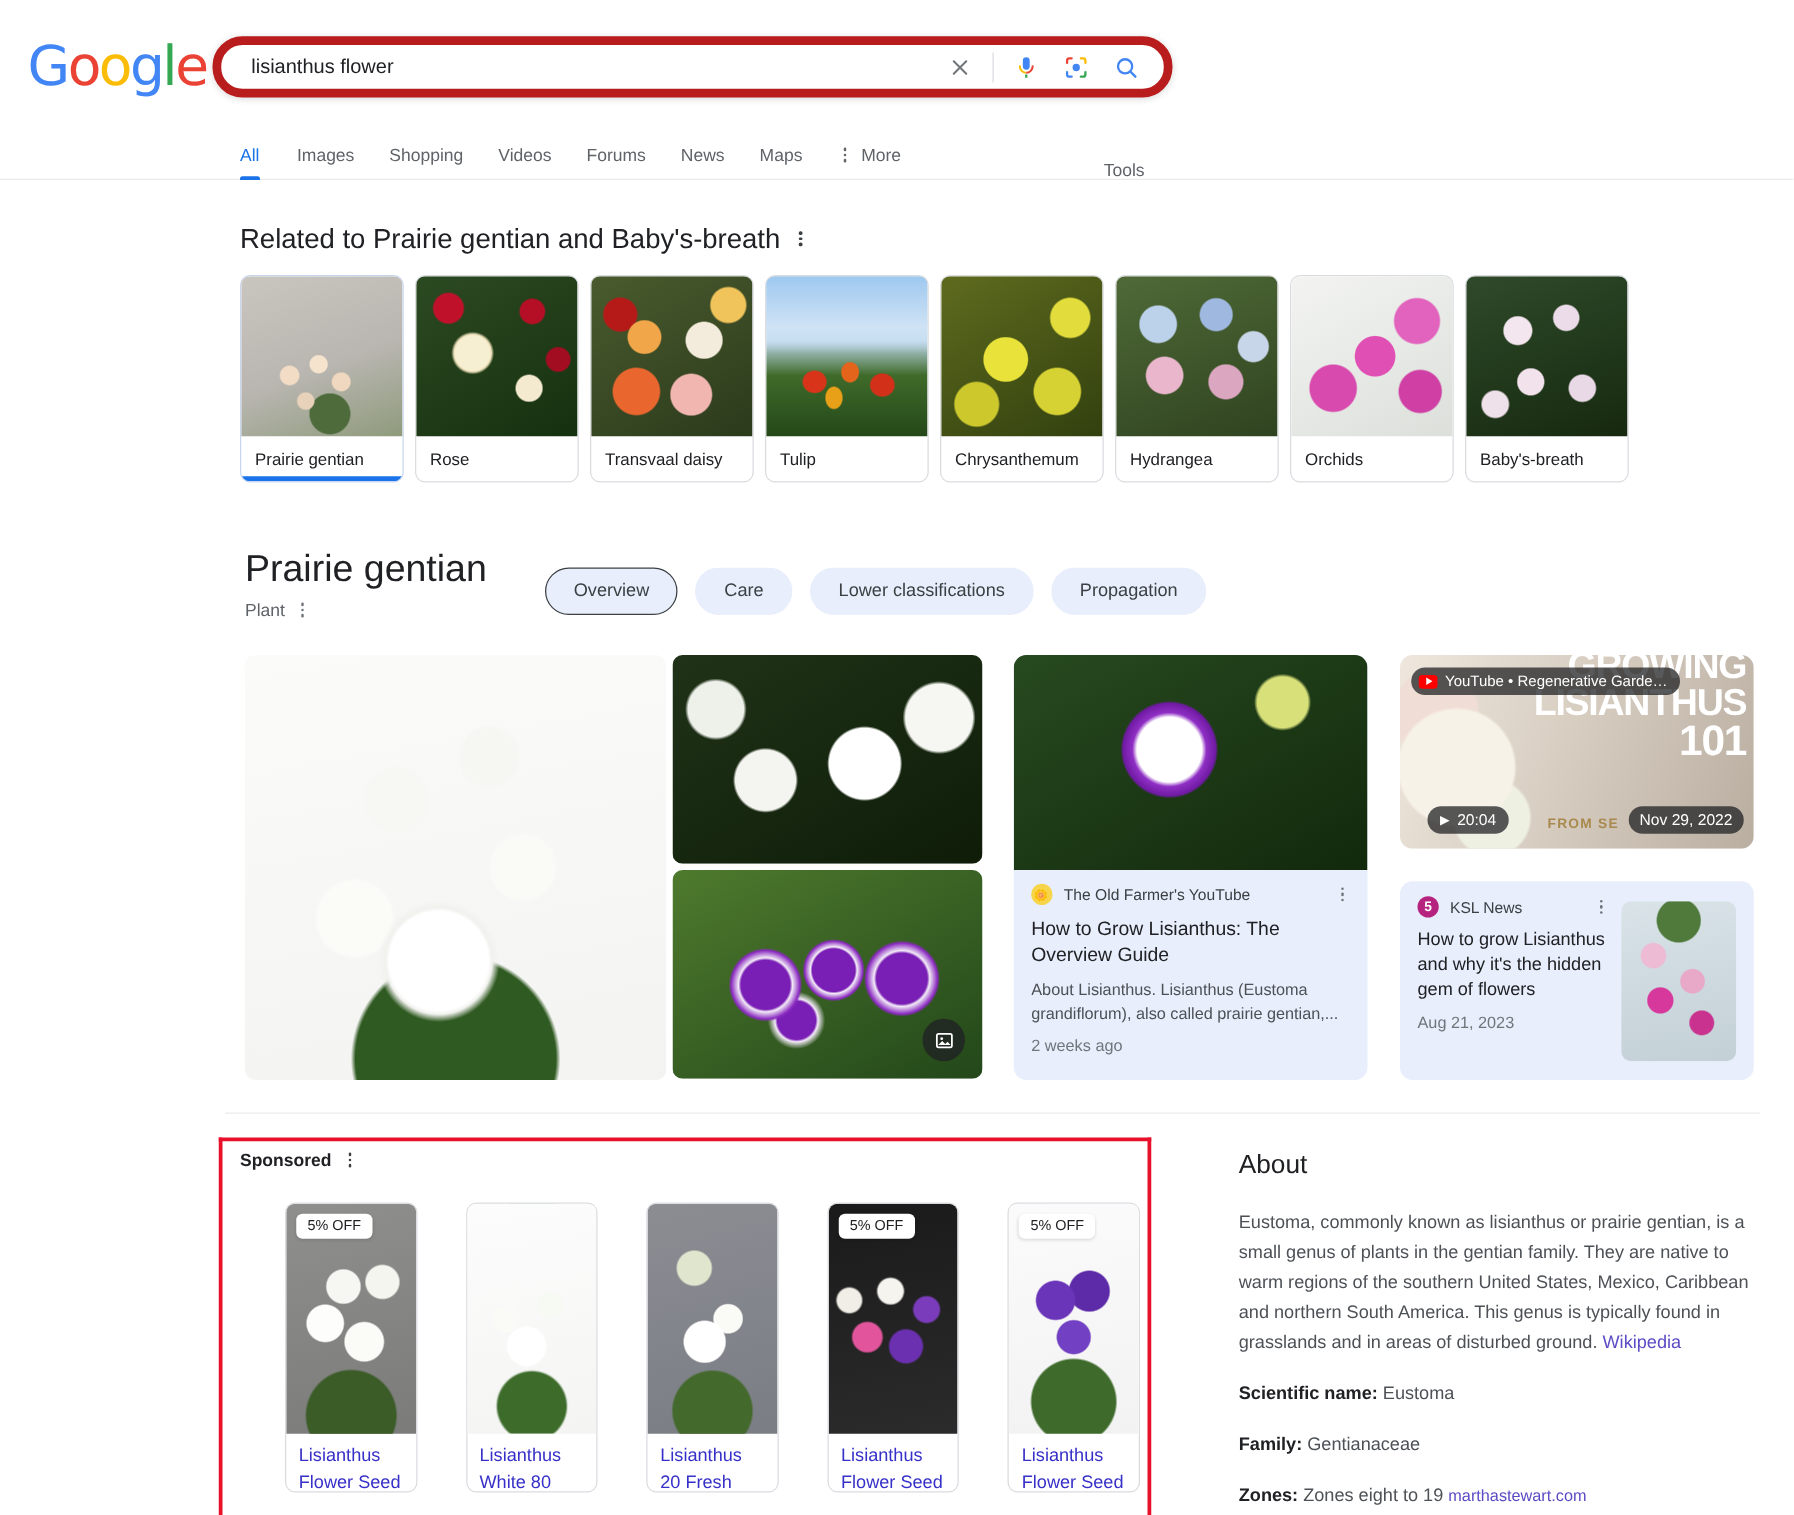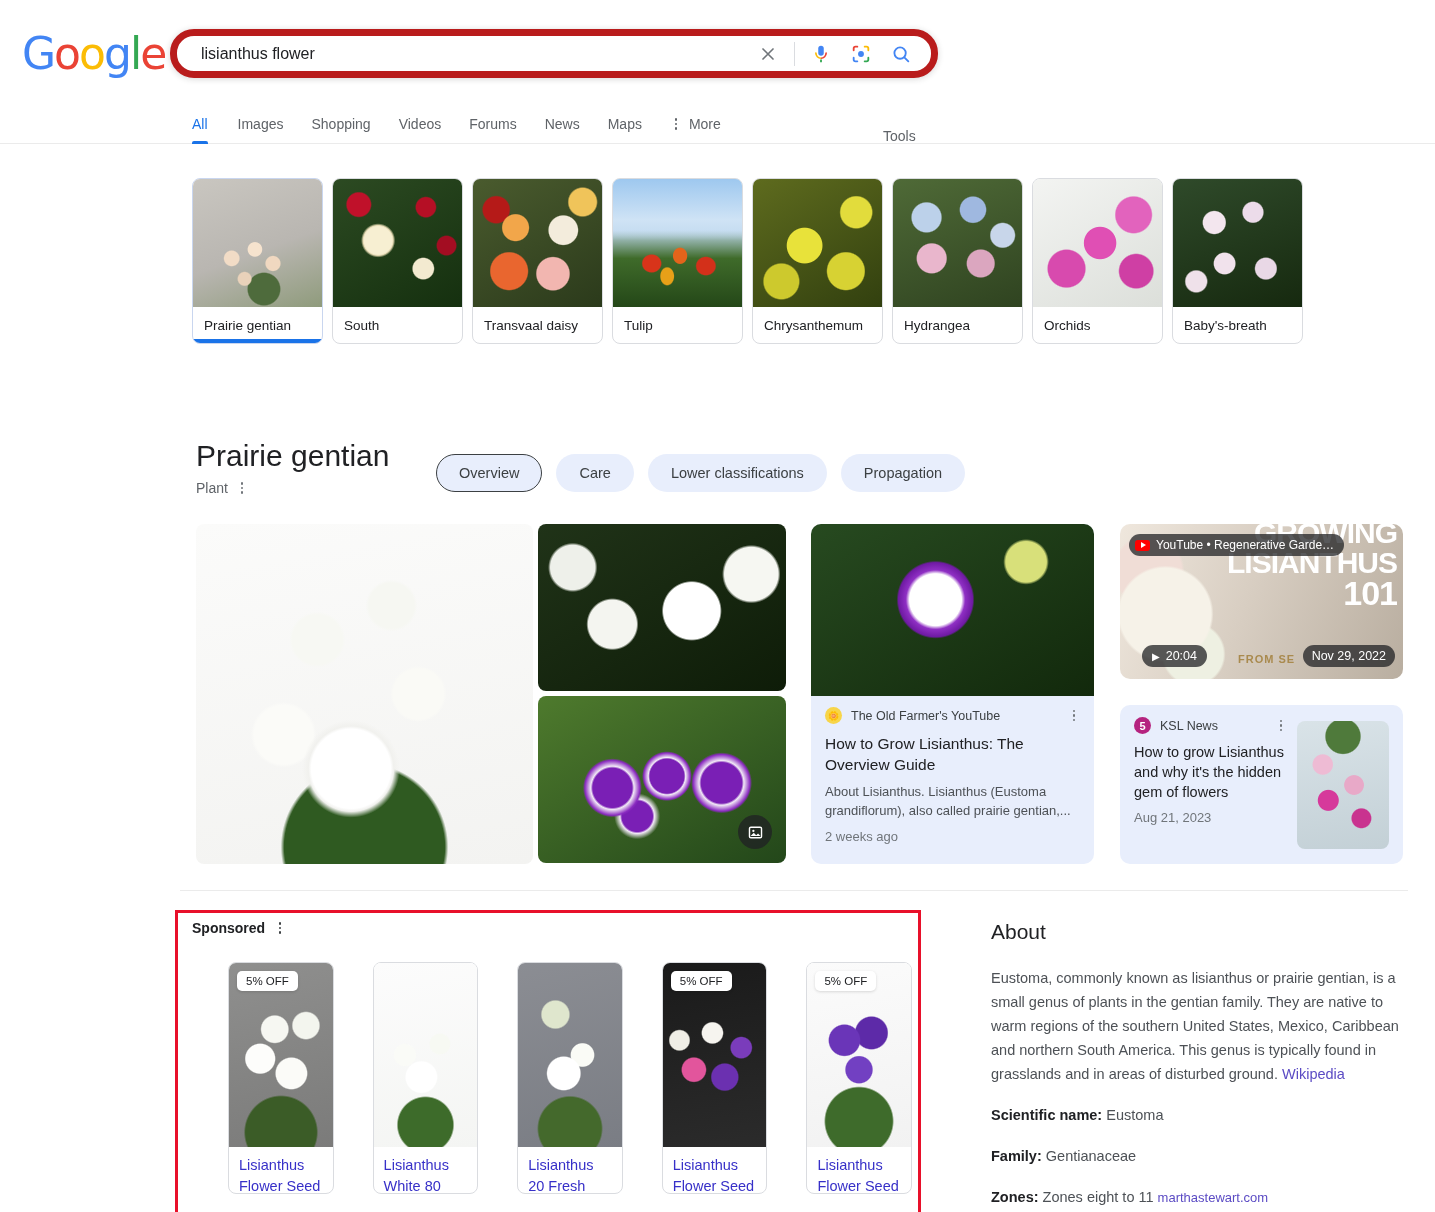--- a/index.html
+++ b/index.html
@@ -415,35 +415,43 @@
           </span>
         <span>More</span>
       </div>
     </div>
     <div class="tools-btn">
       <span>Tools</span>
     </div>
   </div>
 
   <div class="related">
+    <div class="related-title">
+      <span>Related to Prairie gentian and Baby's-breath</span>
+      <span class="dots3 dark">
+          <i></i>
+          <i></i>
+          <i></i>
+        </span>
+    </div>
     <div class="carousel">
 
       <div class="cara-card sel">
         <div class="cara-img">
             <div class="ph ph-prairie"></div>
           </div>
         <div class="cara-label">Prairie gentian</div>
         <div class="cara-underline"></div>
       </div>
 
       <div class="cara-card">
         <div class="cara-img">
             <div class="ph ph-rose"></div>
           </div>
-        <div class="cara-label">South</div>
+        <div class="cara-label">Rose</div>
       </div>
 
       <div class="cara-card">
         <div class="cara-img">
             <div class="ph ph-daisy"></div>
           </div>
         <div class="cara-label">Transvaal daisy</div>
       </div>
 
       <div class="cara-card">
@@ -661,18 +669,18 @@
     <div class="fact">
       <b>Scientific name:</b>
       <span>Eustoma</span>
     </div>
     <div class="fact">
       <b>Family:</b>
       <span>Gentianaceae</span>
     </div>
     <div class="fact">
       <b>Zones:</b>
-      <span>Zones eight to 11</span>
+      <span>Zones eight to 19</span>
       <span class="src">marthastewart.com</span>
     </div>
   </div>
 
 </div>
 
 </body></html>

